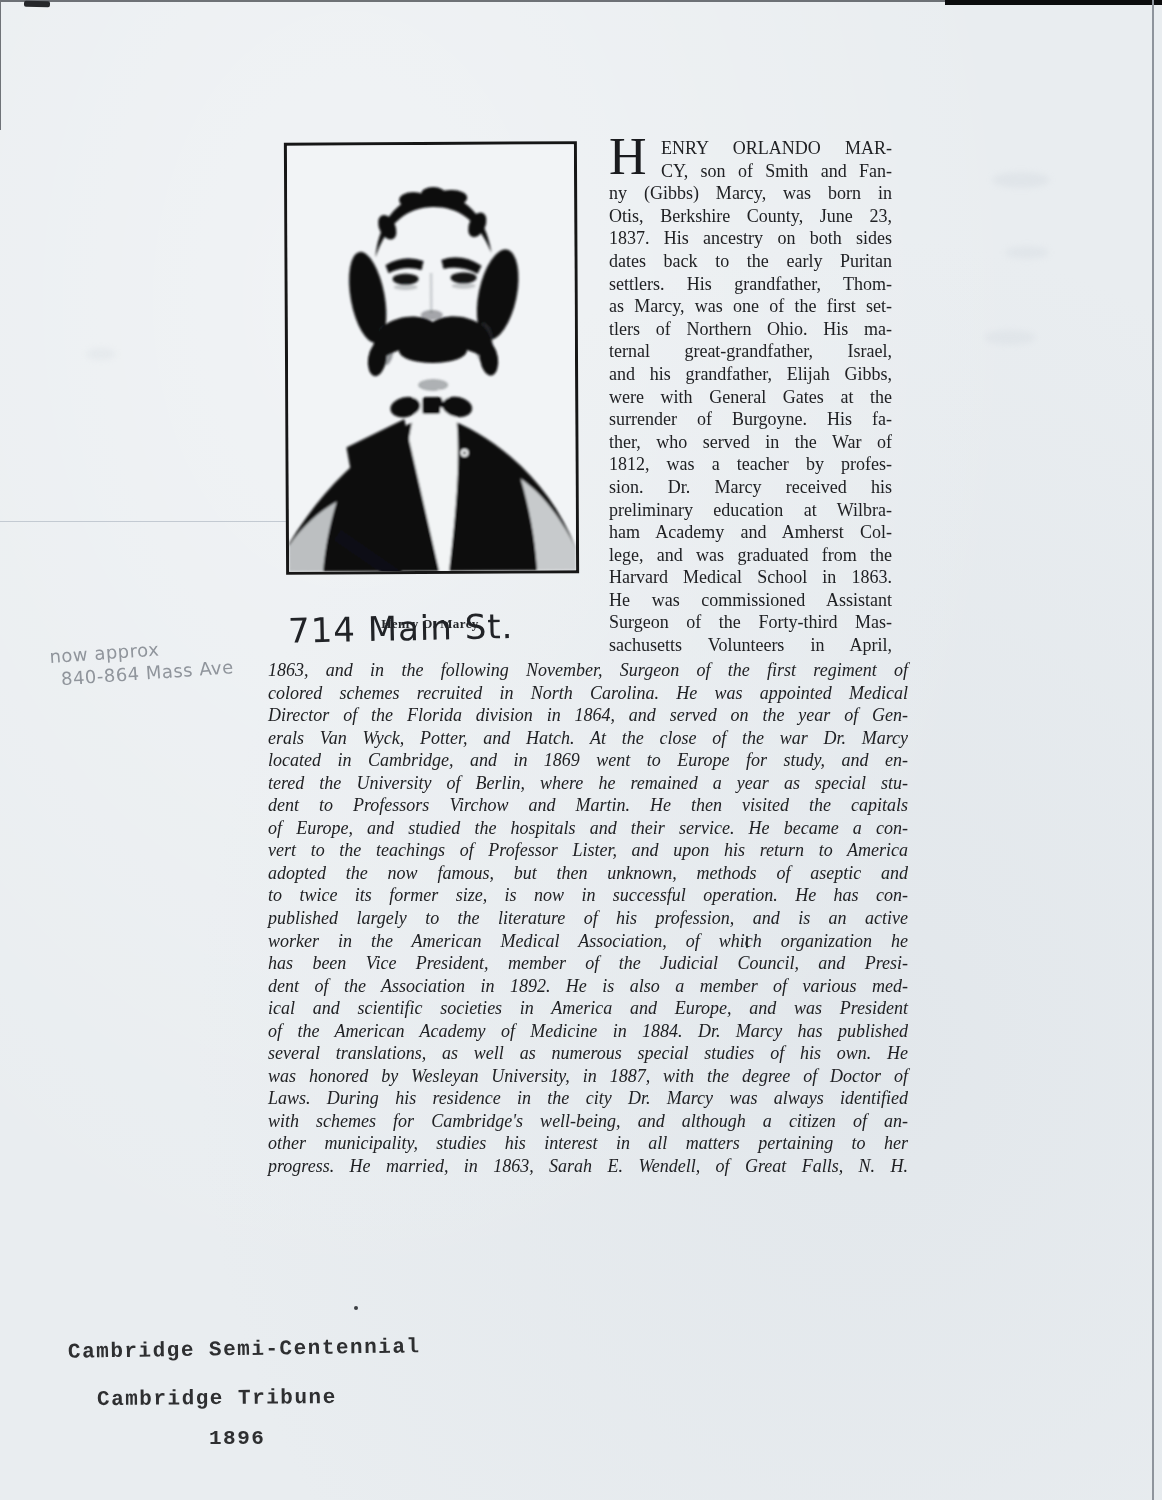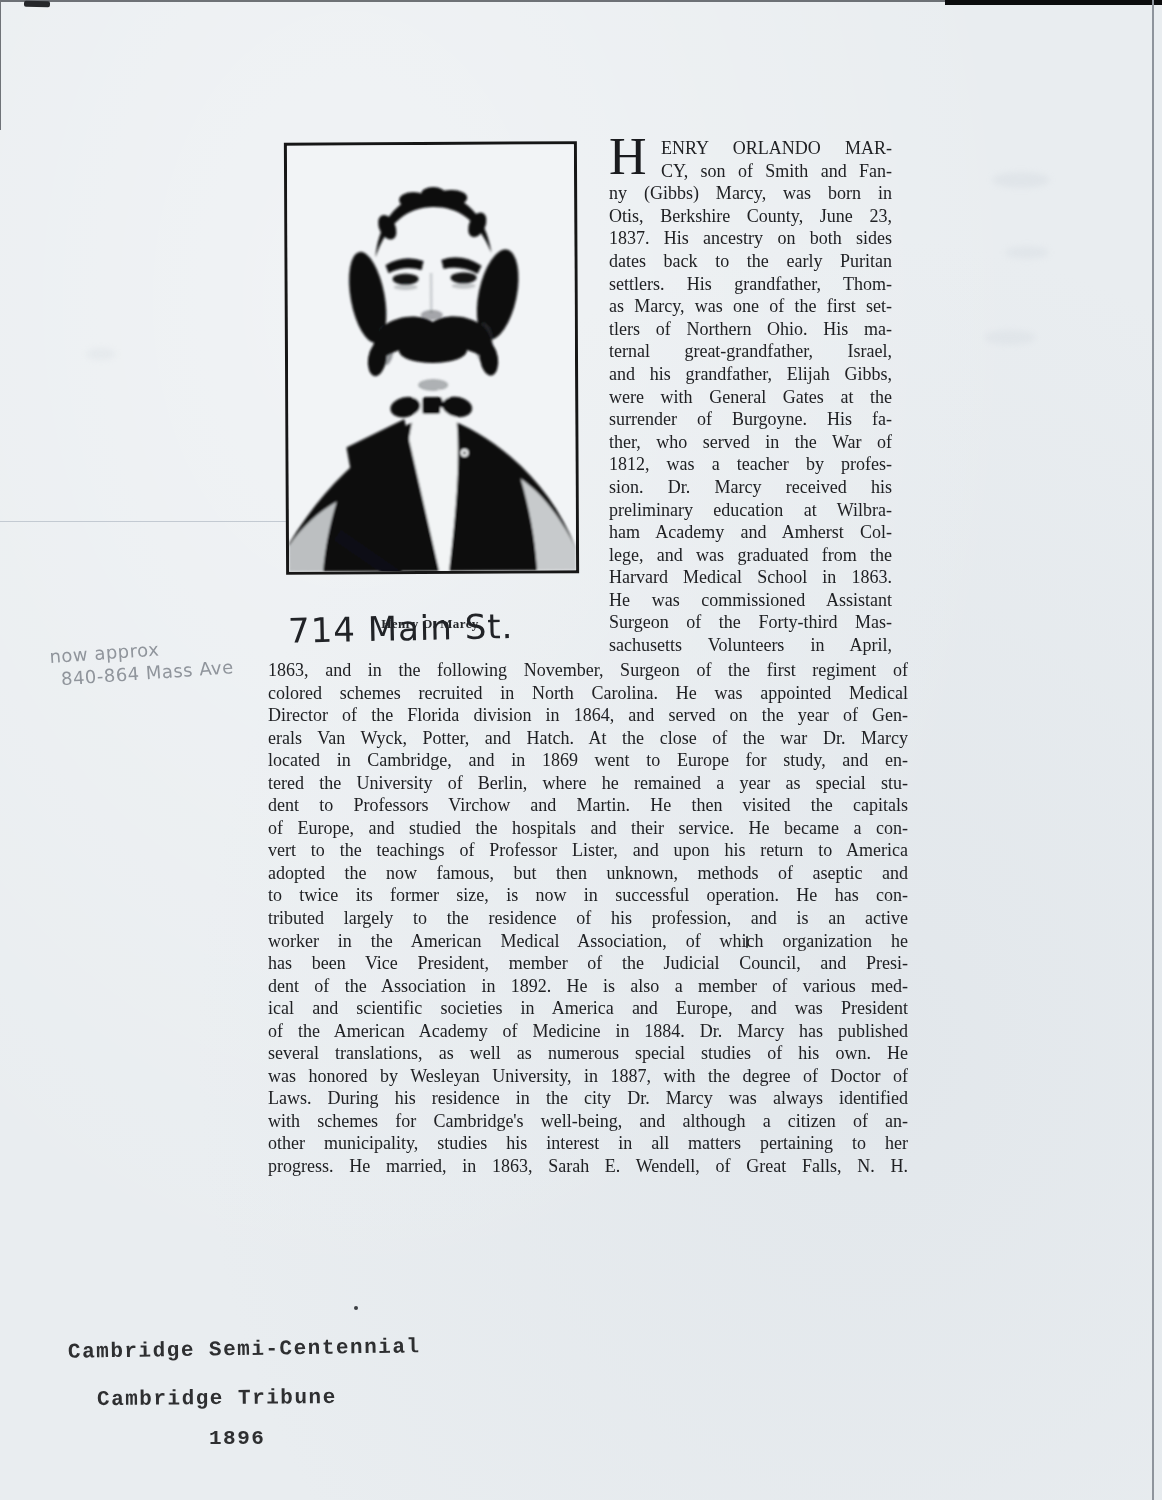--- a/index.html
+++ b/index.html
@@ -51,21 +51,21 @@
   }
   .margin-note .l2{margin-left:10px;margin-top:2px;}
 
   
   .col-text{
     position:absolute;left:609px;top:137px;width:283px;
     font-size:18px;line-height:22.6px;color:#202124;
   }
   .full-text{
     position:absolute;left:268px;top:659px;width:640px;
-    font-size:18px;line-height:22.55px;color:#202124;
+    font-size:18px;line-height:22.55px;color:#202124;font-style:italic;
   }
   .tline{text-align:justify;text-align-last:justify;white-space:normal;}
   .tline.indent{padding-left:52px;}
   .dropcap{
     position:absolute;left:0;top:-3px;font-size:52px;line-height:46px;
     color:#1a1b1e;font-family:"Liberation Serif", serif;
   }
 
   
   .tw{
@@ -200,21 +200,21 @@
       <div class="tline">colored schemes recruited in North Carolina. He was appointed Medical</div>
       <div class="tline">Director of the Florida division in 1864, and served on the year of Gen-</div>
       <div class="tline">erals Van Wyck, Potter, and Hatch. At the close of the war Dr. Marcy</div>
       <div class="tline">located in Cambridge, and in 1869 went to Europe for study, and en-</div>
       <div class="tline">tered the University of Berlin, where he remained a year as special stu-</div>
       <div class="tline">dent to Professors Virchow and Martin. He then visited the capitals</div>
       <div class="tline">of Europe, and studied the hospitals and their service. He became a con-</div>
       <div class="tline">vert to the teachings of Professor Lister, and upon his return to America</div>
       <div class="tline">adopted the now famous, but then unknown, methods of aseptic and</div>
       <div class="tline">to twice its former size, is now in successful operation. He has con-</div>
-      <div class="tline">tributed largely to the residence of his profession, and is an active</div>
+      <div class="tline">published largely to the literature of his profession, and is an active</div>
       <div class="tline">worker in the American Medical Association, of which organization he</div>
       <div class="tline">has been Vice President, member of the Judicial Council, and Presi-</div>
       <div class="tline">dent of the Association in 1892. He is also a member of various med-</div>
       <div class="tline">ical and scientific societies in America and Europe, and was President</div>
       <div class="tline">of the American Academy of Medicine in 1884. Dr. Marcy has published</div>
       <div class="tline">several translations, as well as numerous special studies of his own. He</div>
       <div class="tline">was honored by Wesleyan University, in 1887, with the degree of Doctor of</div>
       <div class="tline">Laws. During his residence in the city Dr. Marcy was always identified</div>
       <div class="tline">with schemes for Cambridge's well-being, and although a citizen of an-</div>
       <div class="tline">other municipality, studies his interest in all matters pertaining to her</div>

